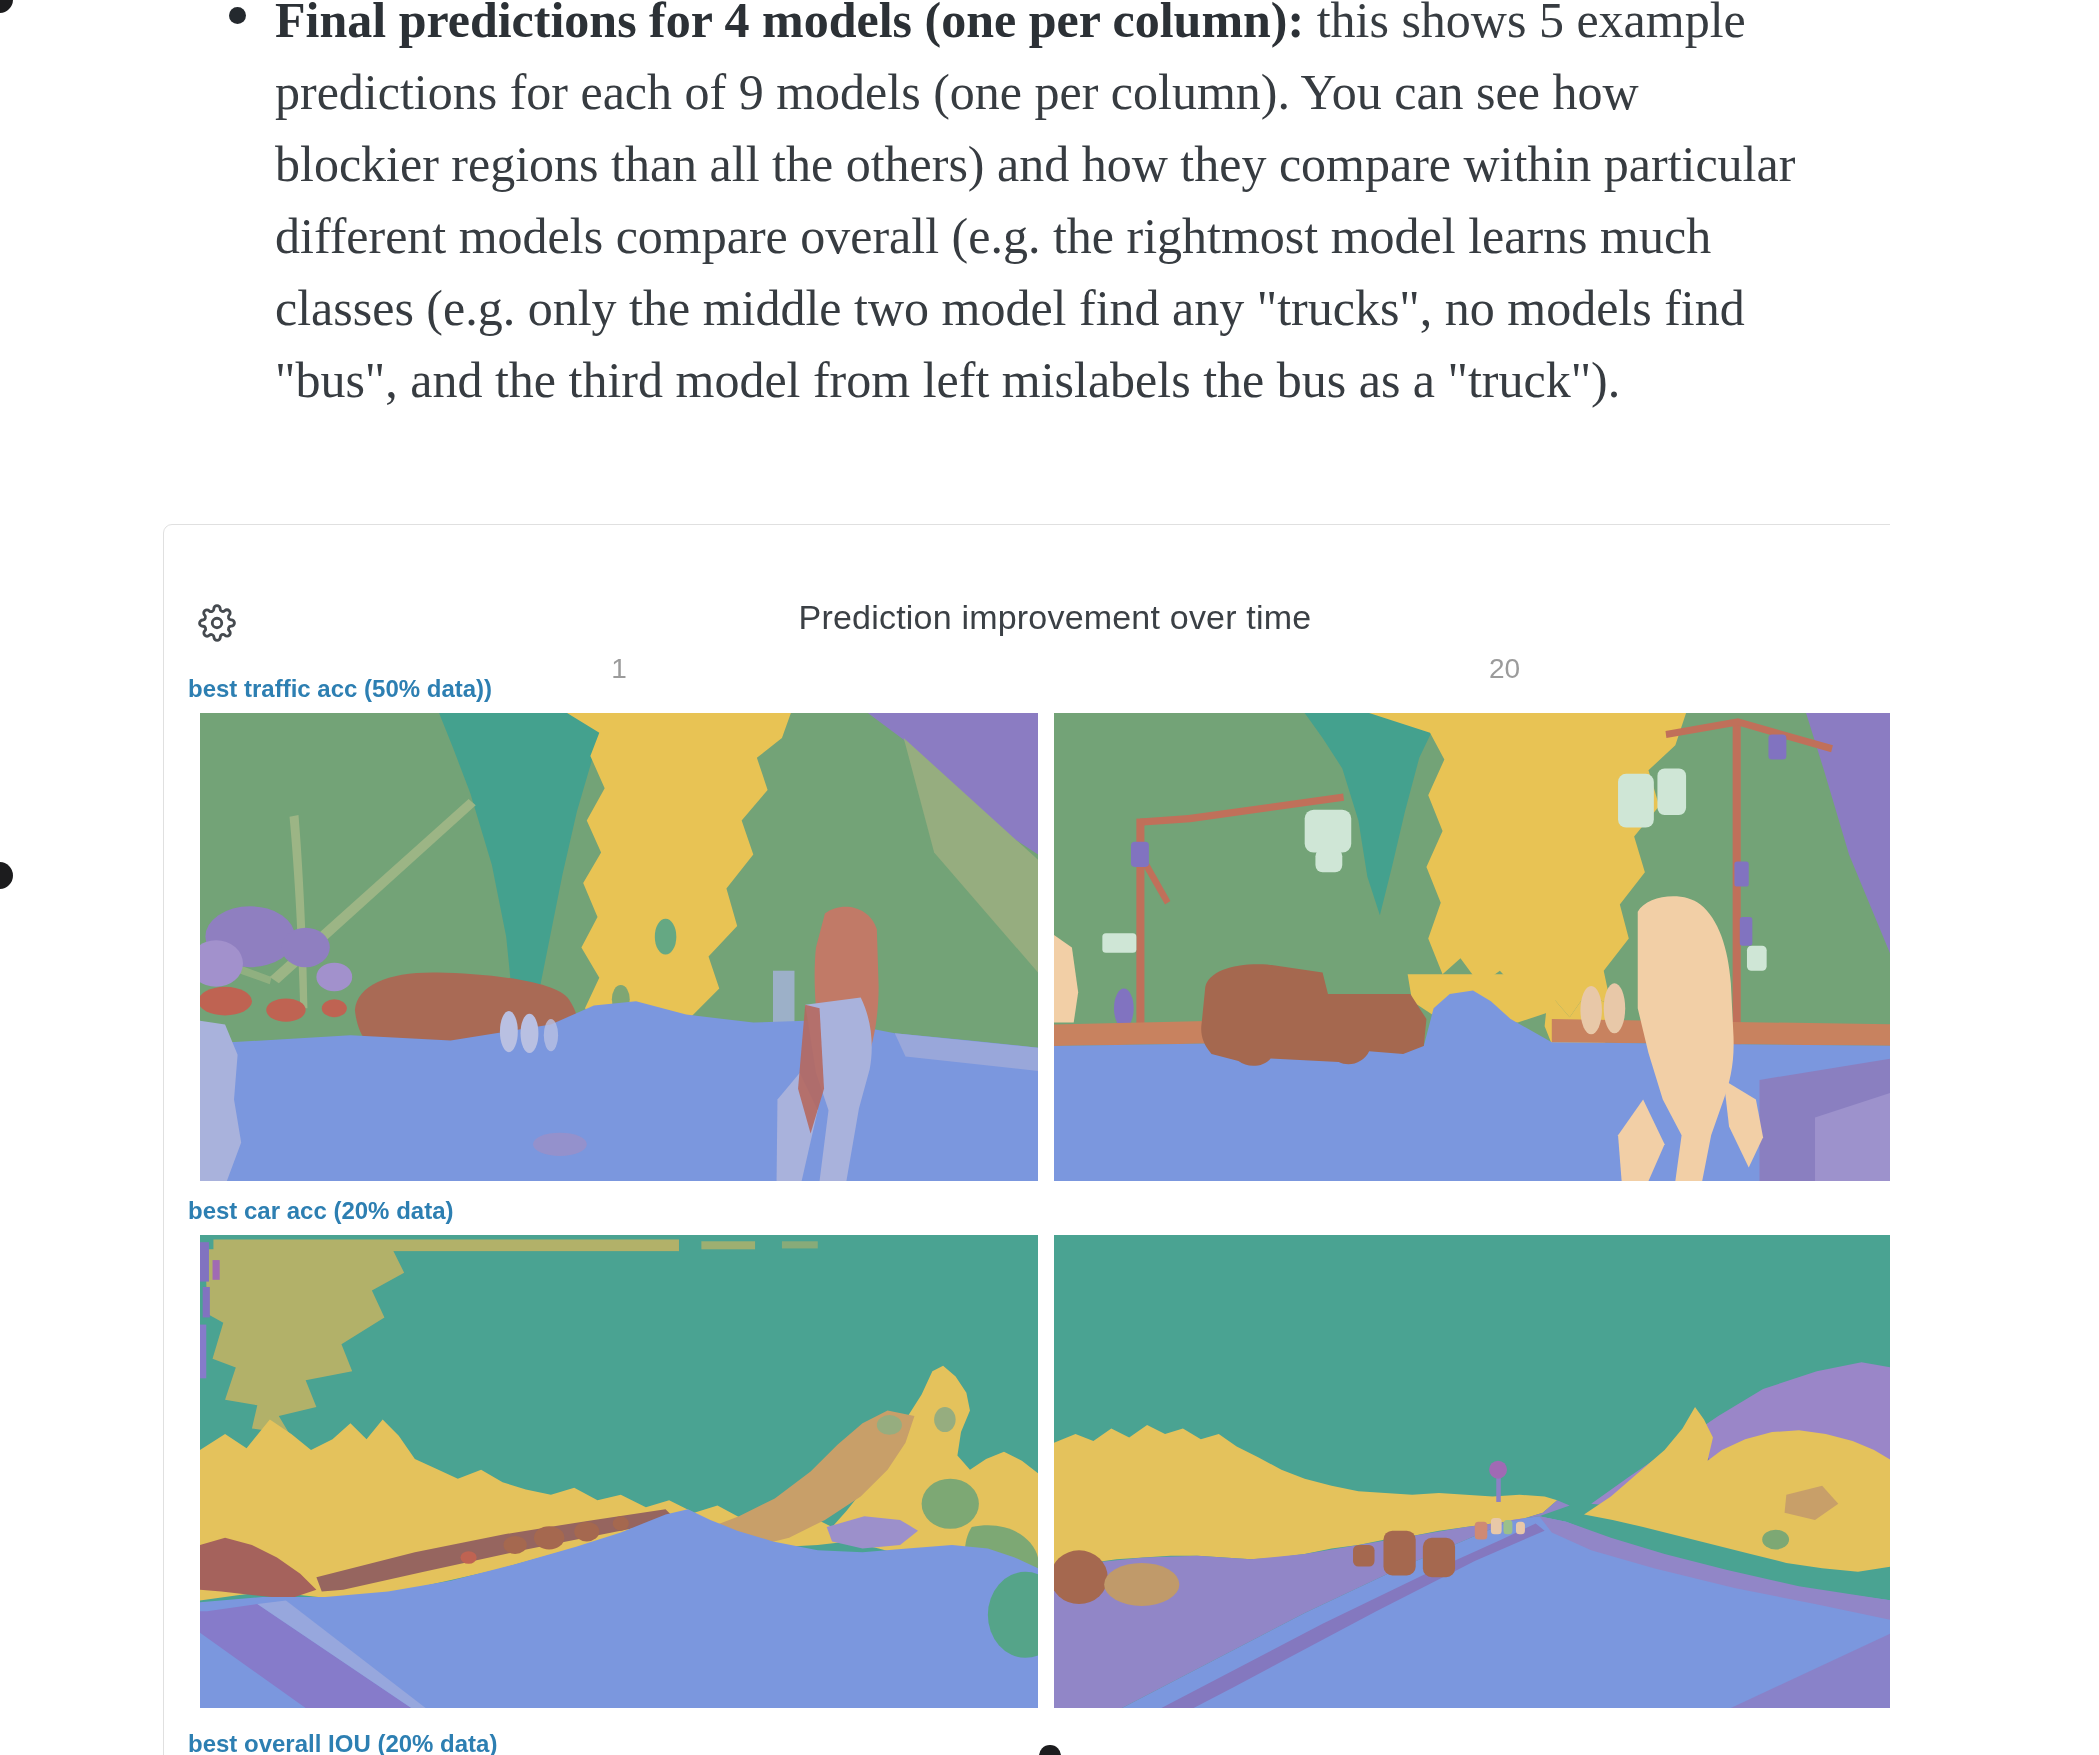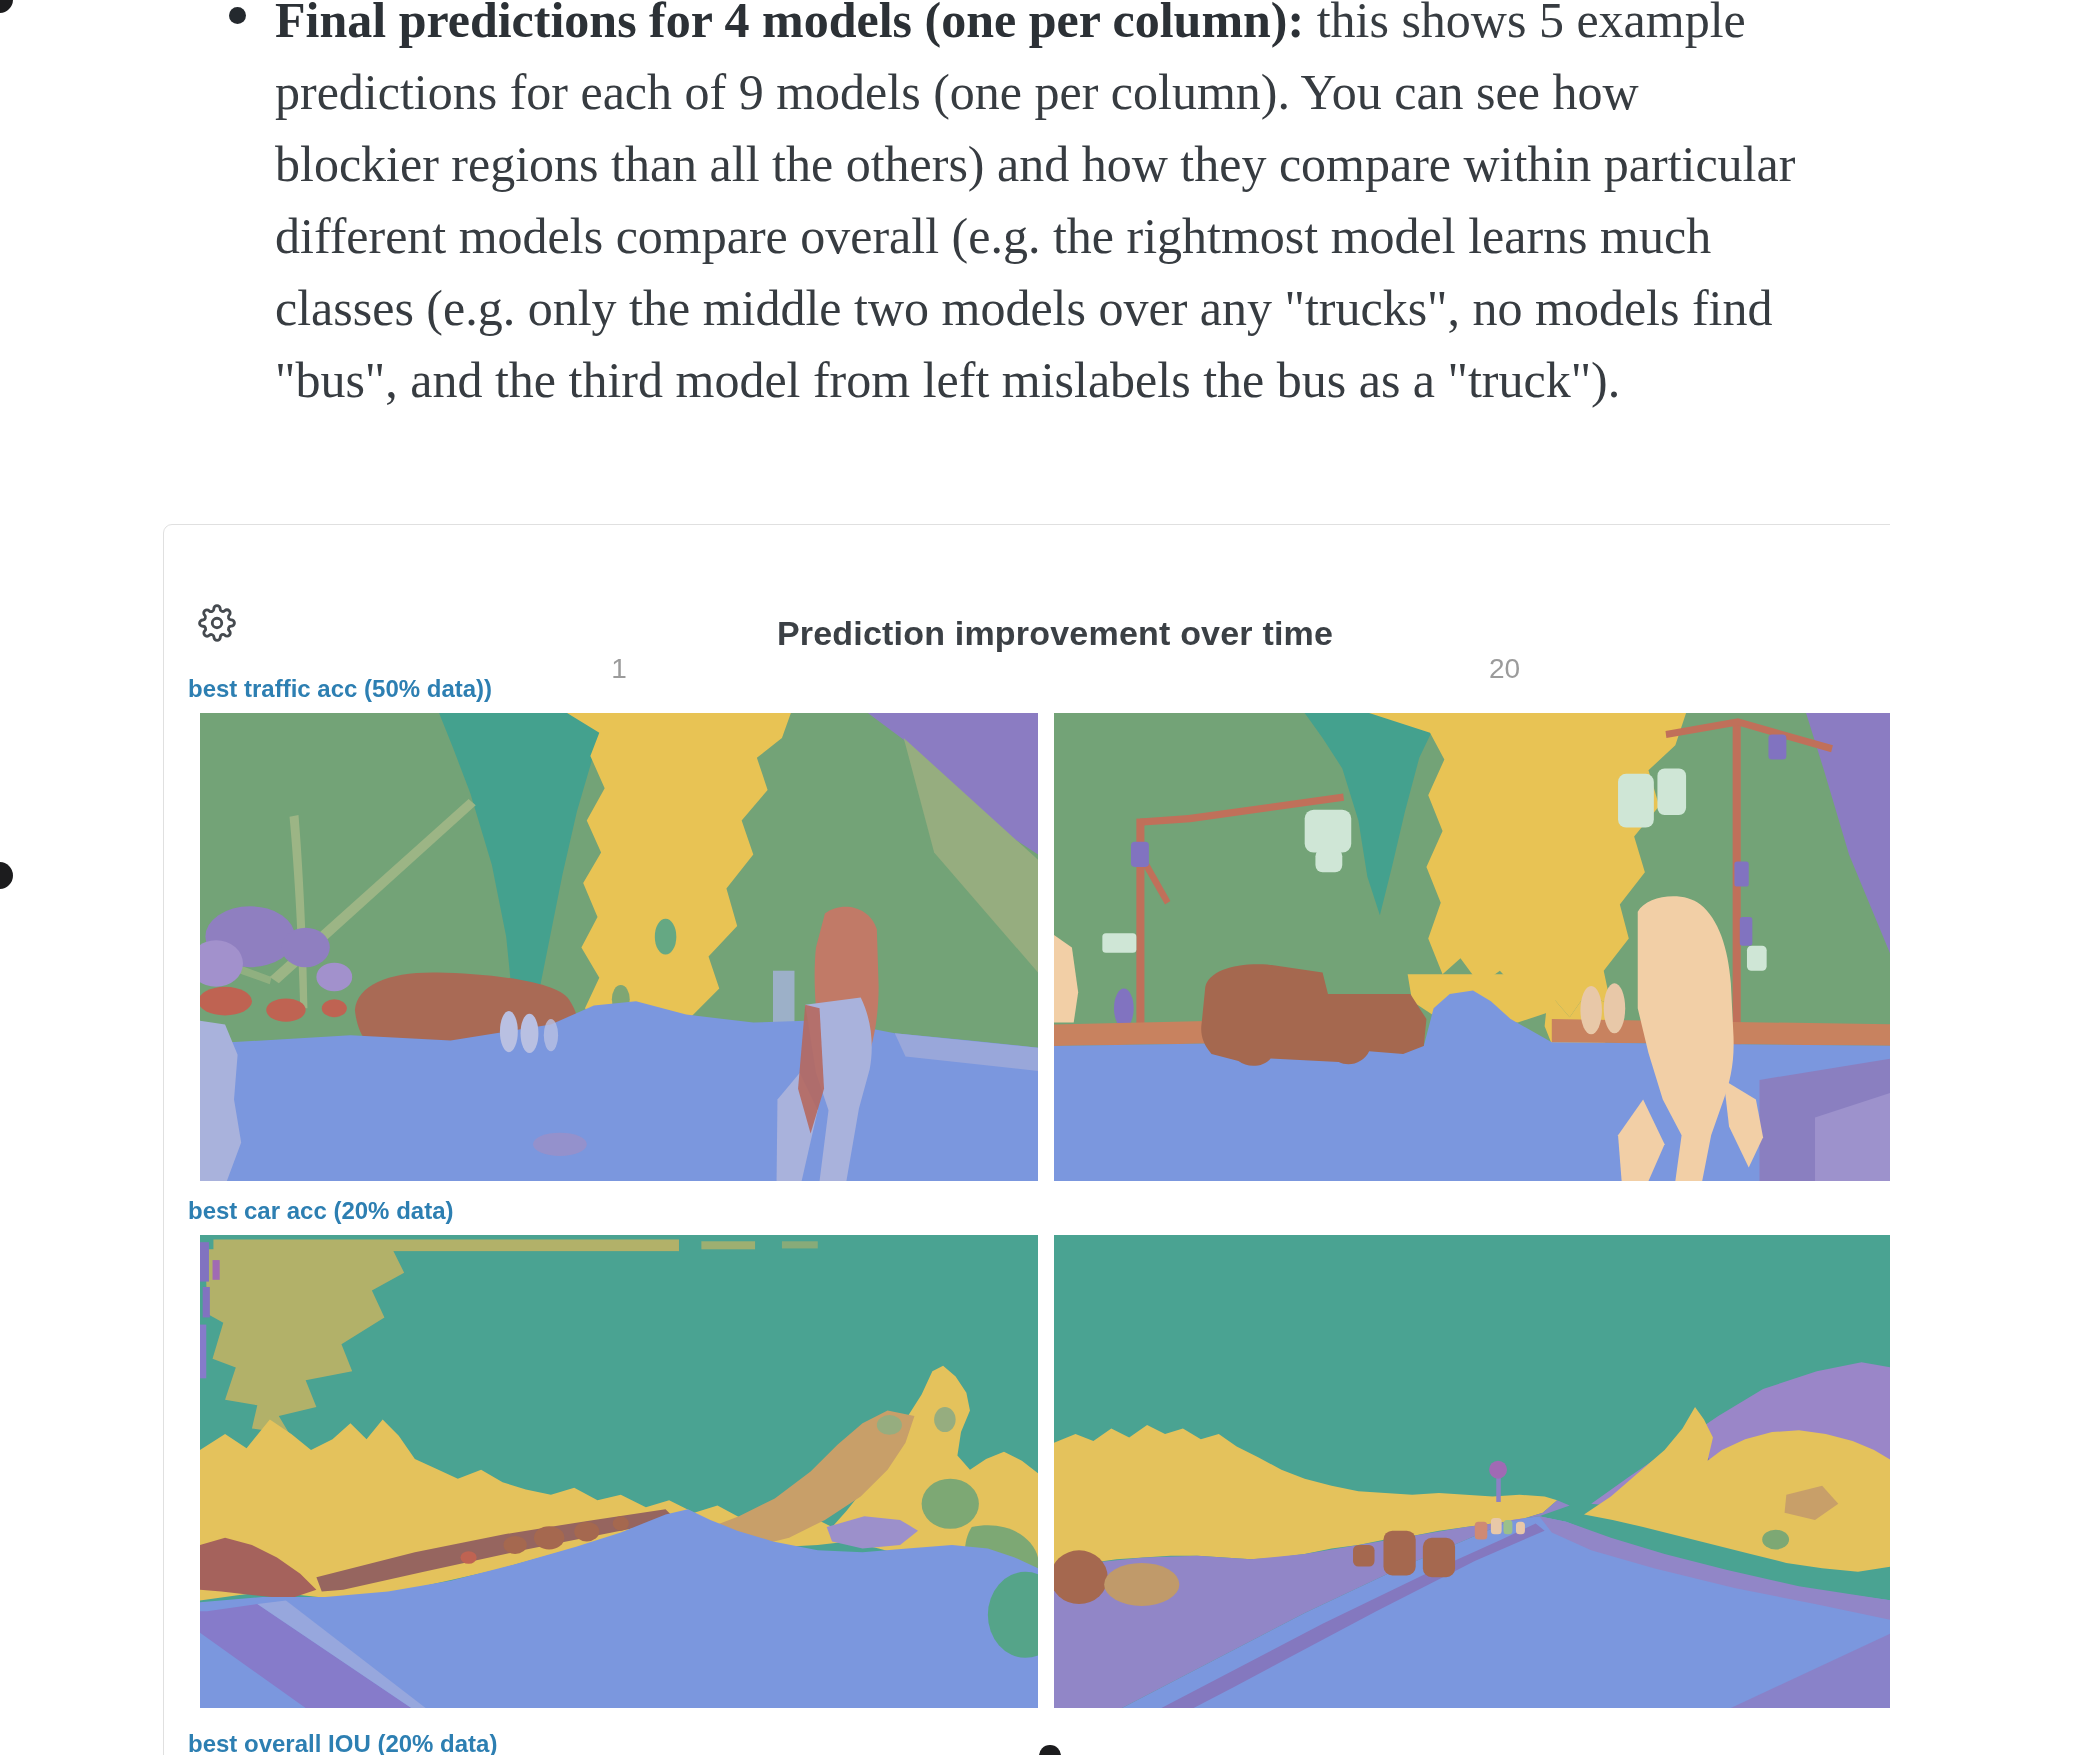--- a/index.html
+++ b/index.html
@@ -15,21 +15,21 @@
   .doc-text{position:absolute;left:275px;top:-16px;font-family:"Liberation Serif","DejaVu Serif",serif;
             font-size:50px;line-height:72px;color:var(--text-dark);}
   .doc-line{white-space:nowrap;}
   .doc-line b{font-weight:700;color:#2c3136;}
 
   
   .card{position:absolute;left:163px;top:524px;width:1784px;height:1299px;background:#fff;
         border:0.9px solid var(--card-border);border-radius:9px;overflow:hidden;}
   .gear{position:absolute;left:34px;top:79px;width:38px;height:38px;cursor:pointer;}
   .panel-title{position:absolute;left:0;top:73px;width:100%;text-align:center;
-               font-size:34px;font-weight:700;color:var(--title-gray);letter-spacing:0.2px;margin-top:16px;}
+               font-size:34px;font-weight:400;color:var(--title-gray);letter-spacing:0.2px;}
   .step-row{position:absolute;left:36px;top:128px;width:1693px;display:flex;gap:16px;}
   .step-cell{width:838px;text-align:center;font-size:28px;color:var(--step-gray);}
   .step-cell.s2{text-indent:63px;}
   .run-label{position:absolute;left:24px;font-size:24px;font-weight:700;color:var(--accent-blue);white-space:nowrap;}
   .lbl-1{top:150px;} .lbl-2{top:672px;} .lbl-3{top:1205px;}
   .img-row{position:absolute;left:36px;display:flex;gap:16px;}
   .row-1{top:188px;} .row-2{top:710px;}
   .seg{width:838px;display:block;}
   .row-1 .seg{height:468px;} .row-2 .seg{height:473px;}
 
@@ -45,21 +45,21 @@
 <body>
 
 <div class="viewport">
 
   <span class="doc-bullet"></span>
   <div class="doc-text">
     <div class="doc-line"><b>Final predictions for 4 models (one per column):</b><span> this shows 5 example</span></div>
     <div class="doc-line">predictions for each of 9 models (one per column). You can see how</div>
     <div class="doc-line">blockier regions than all the others) and how they compare within particular</div>
     <div class="doc-line">different models compare overall (e.g. the rightmost model learns much</div>
-    <div class="doc-line">classes (e.g. only the middle two models over any "trucks", no models find</div>
+    <div class="doc-line">classes (e.g. only the middle two model find any "trucks", no models find</div>
     <div class="doc-line">"bus", and the third model from left mislabels the bus as a "truck").</div>
   </div>
 
   <div class="card">
 
     <svg class="gear" viewBox="0 0 24 24" fill="none" stroke="#454a4f" stroke-width="1.8" stroke-linecap="round" stroke-linejoin="round">
       <circle cx="12" cy="12" r="3"></circle>
       <path d="M19.4 15a1.65 1.65 0 0 0 .33 1.82l.06.06a2 2 0 0 1 0 2.83 2 2 0 0 1-2.83 0l-.06-.06a1.65 1.65 0 0 0-1.82-.33 1.65 1.65 0 0 0-1 1.51V21a2 2 0 0 1-2 2 2 2 0 0 1-2-2v-.09A1.65 1.65 0 0 0 9 19.4a1.65 1.65 0 0 0-1.82.33l-.06.06a2 2 0 0 1-2.83 0 2 2 0 0 1 0-2.83l.06-.06a1.65 1.65 0 0 0 .33-1.82 1.65 1.65 0 0 0-1.51-1H3a2 2 0 0 1-2-2 2 2 0 0 1 2-2h.09A1.65 1.65 0 0 0 4.6 9a1.65 1.65 0 0 0-.33-1.82l-.06-.06a2 2 0 0 1 0-2.83 2 2 0 0 1 2.83 0l.06.06a1.65 1.65 0 0 0 1.82.33H9a1.65 1.65 0 0 0 1-1.51V3a2 2 0 0 1 2-2 2 2 0 0 1 2 2v.09a1.65 1.65 0 0 0 1 1.51 1.65 1.65 0 0 0 1.82-.33l.06-.06a2 2 0 0 1 2.83 0 2 2 0 0 1 0 2.83l-.06.06a1.65 1.65 0 0 0-.33 1.82V9a1.65 1.65 0 0 0 1.51 1H21a2 2 0 0 1 2 2 2 2 0 0 1-2 2h-.09a1.65 1.65 0 0 0-1.51 1z"></path>
     </svg>
 

